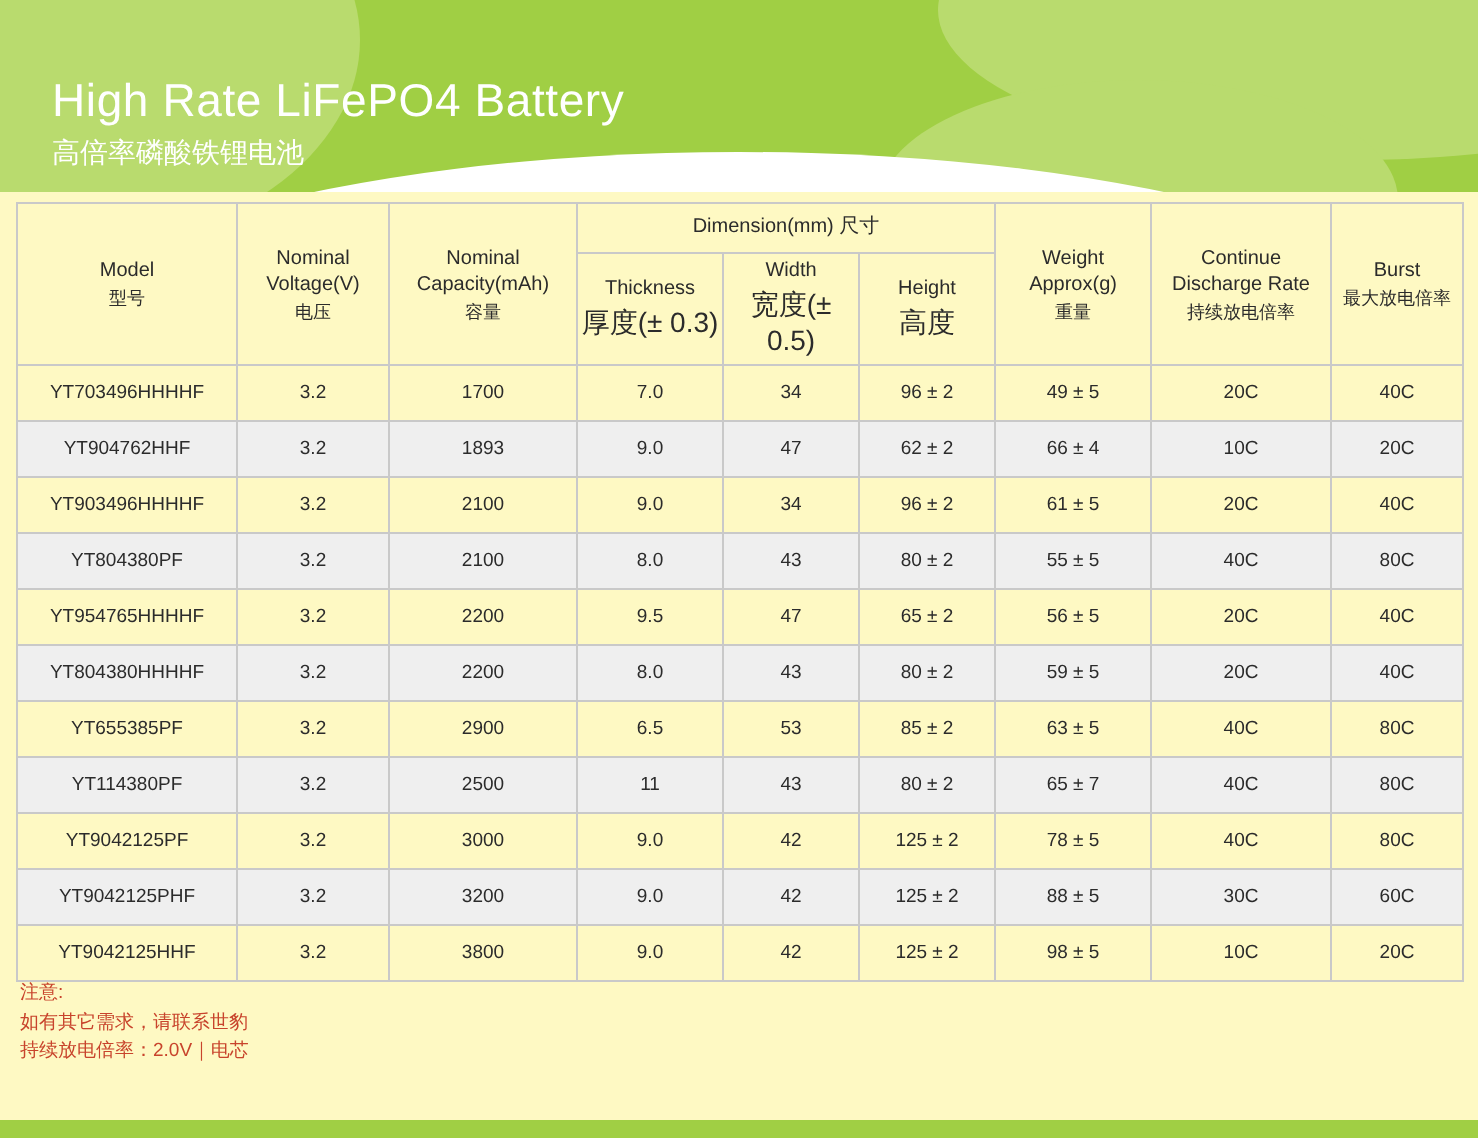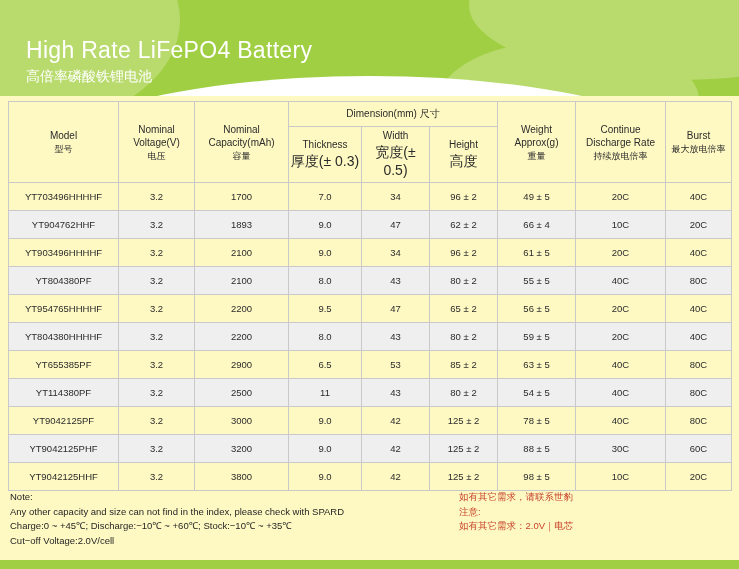--- a/index.html
+++ b/index.html
@@ -285,21 +285,21 @@
           <td>40C</td>
           <td>80C</td>
         </tr>
         <tr class="alt">
           <td>YT114380PF</td>
           <td>3.2</td>
           <td>2500</td>
           <td>11</td>
           <td>43</td>
           <td>80 ± 2</td>
-          <td>54 ± 5</td>
+          <td>65 ± 7</td>
           <td>40C</td>
           <td>80C</td>
         </tr>
         <tr>
           <td>YT9042125PF</td>
           <td>3.2</td>
           <td>3000</td>
           <td>9.0</td>
           <td>42</td>
           <td>125 ± 2</td>
@@ -327,27 +327,21 @@
           <td>125 ± 2</td>
           <td>98 ± 5</td>
           <td>10C</td>
           <td>20C</td>
         </tr>
       </tbody>
     </table>
   </div>
 
   <div class="notes">
-    <div class="note-col-left">
-      <div class="note-line">Note:</div>
-      <div class="note-line">Any other capacity and size can not find in the index, please check with SPARD</div>
-      <div class="note-line">Charge:0 ~ +45℃;  Discharge:−10℃ ~ +60℃; Stock:−10℃ ~ +35℃</div>
-      <div class="note-line">Cut−off Voltage:2.0V/cell</div>
-    </div>
     <div class="note-col-right">
+      <div class="note-line rn">注意:</div>
       <div class="note-line rn">如有其它需求，请联系世豹</div>
-      <div class="note-line rn">注意:</div>
-      <div class="note-line rn">如有其它需求：2.0V｜电芯</div>
+      <div class="note-line rn">持续放电倍率：2.0V｜电芯</div>
     </div>
   </div>
 
   <div class="footer-green"></div>
 </div>
 
 </body></html>

